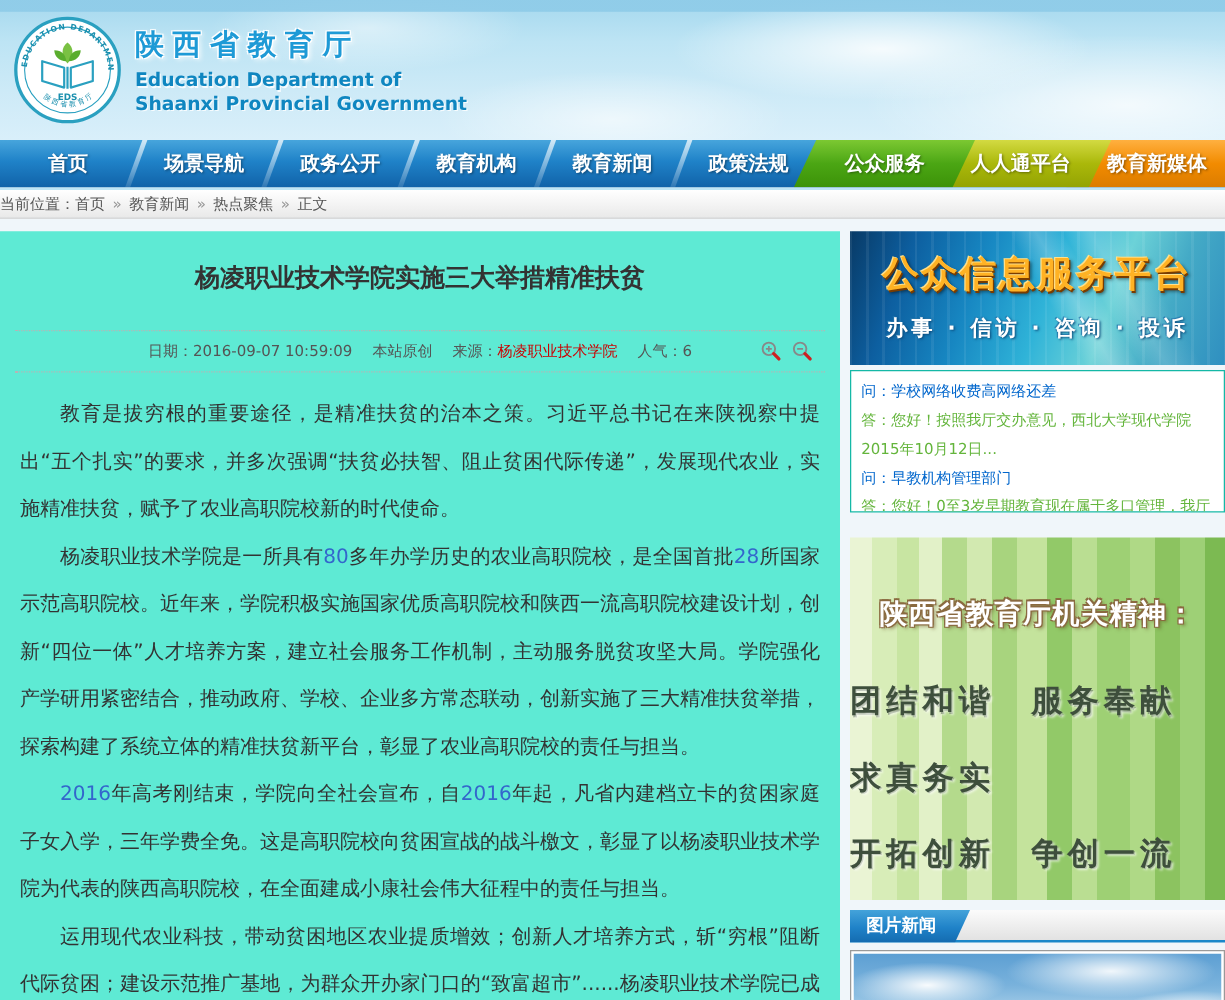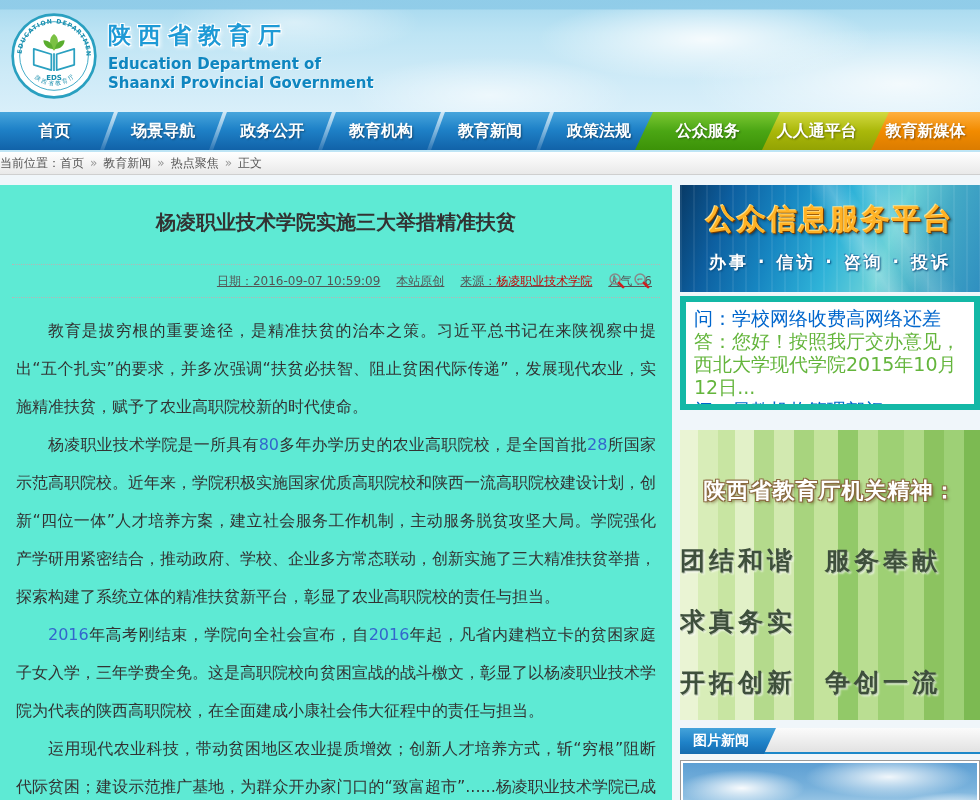--- a/index.html
+++ b/index.html
@@ -75,22 +75,22 @@
     font-size:12px;color:#555;
   }
   .crumb{cursor:pointer;}
   .crumb-sep{margin:0 6px;color:#999;}
   
   .main{position:absolute;top:185px;left:0;width:672px;height:615px;background:#5eead4;overflow:hidden;}
   .article-title{margin-top:24px;text-align:center;font-size:20px;font-weight:bold;color:#333;}
   .meta-row{
     margin:28px 12px 0;height:32px;position:relative;
     border-top:1px dotted #b5b5b5;border-bottom:1px dotted #b5b5b5;
-    display:flex;align-items:center;justify-content:flex-end;
-    font-size:12px;color:#555;text-decoration:underline;
+    display:flex;align-items:center;justify-content:center;
+    font-size:12px;color:#555;
   }
   .meta-item{margin:0 8px;white-space:nowrap;}
   .meta-source{color:#cc0000;}
   .zoom-icons{position:absolute;right:10px;top:7px;display:flex;gap:8px;}
   .zoom-icons svg{cursor:pointer;}
   .article-body{padding:14px 16px 0;font-size:16px;color:#333;line-height:38px;text-align:justify;}
   .article-body p{margin:0;text-indent:2em;}
   .article-body .num{color:#3366cc;}
   
   .sidebar{position:absolute;top:185px;left:680px;width:300px;}
@@ -104,22 +104,22 @@
   .svc-title{
     text-align:center;margin-top:15px;font-size:29px;font-weight:bold;letter-spacing:2px;color:#ffb224;
     text-shadow:-1px -1px 0 #ffe08a,1px 1px 0 #7a3c00,2px 2px 3px rgba(0,0,0,.55);
   }
   .svc-sub{
     text-align:center;margin-top:11px;font-size:17px;font-weight:bold;letter-spacing:3px;color:#fff;
     text-shadow:1px 1px 2px #0a4a7a,-1px -1px 0 rgba(42,122,176,.8);
   }
   .qa-box{
     margin-top:4px;height:114px;box-sizing:border-box;overflow:hidden;
-    border:6px solid #14b8a6;background:#fff;padding:5px 8px;
-    font-size:19px;line-height:23px;
+    border:1px solid #14b8a6;background:#fff;padding:5px 8px;
+    font-size:12px;line-height:23px;
   }
   .qa-q{color:#0066cc;cursor:pointer;}
   .qa-a{color:#64b53c;cursor:pointer;}
   .spirit-banner{
     margin-top:20px;height:290px;overflow:hidden;cursor:pointer;
     background:linear-gradient(90deg,
       #eaf4d4 0 18px,#d8edb8 18px 38px,#c8e5a2 38px 55px,#e2f1c8 55px 74px,
       #b4da8c 74px 94px,#d2e9b0 94px 114px,#a8d47e 114px 134px,#c4e39c 134px 158px,
       #92c968 158px 178px,#bade92 178px 198px,#9ed074 198px 224px,#afd986 224px 244px,
       #8cc360 244px 264px,#9ed076 264px 284px,#7cba52 284px 300px);

